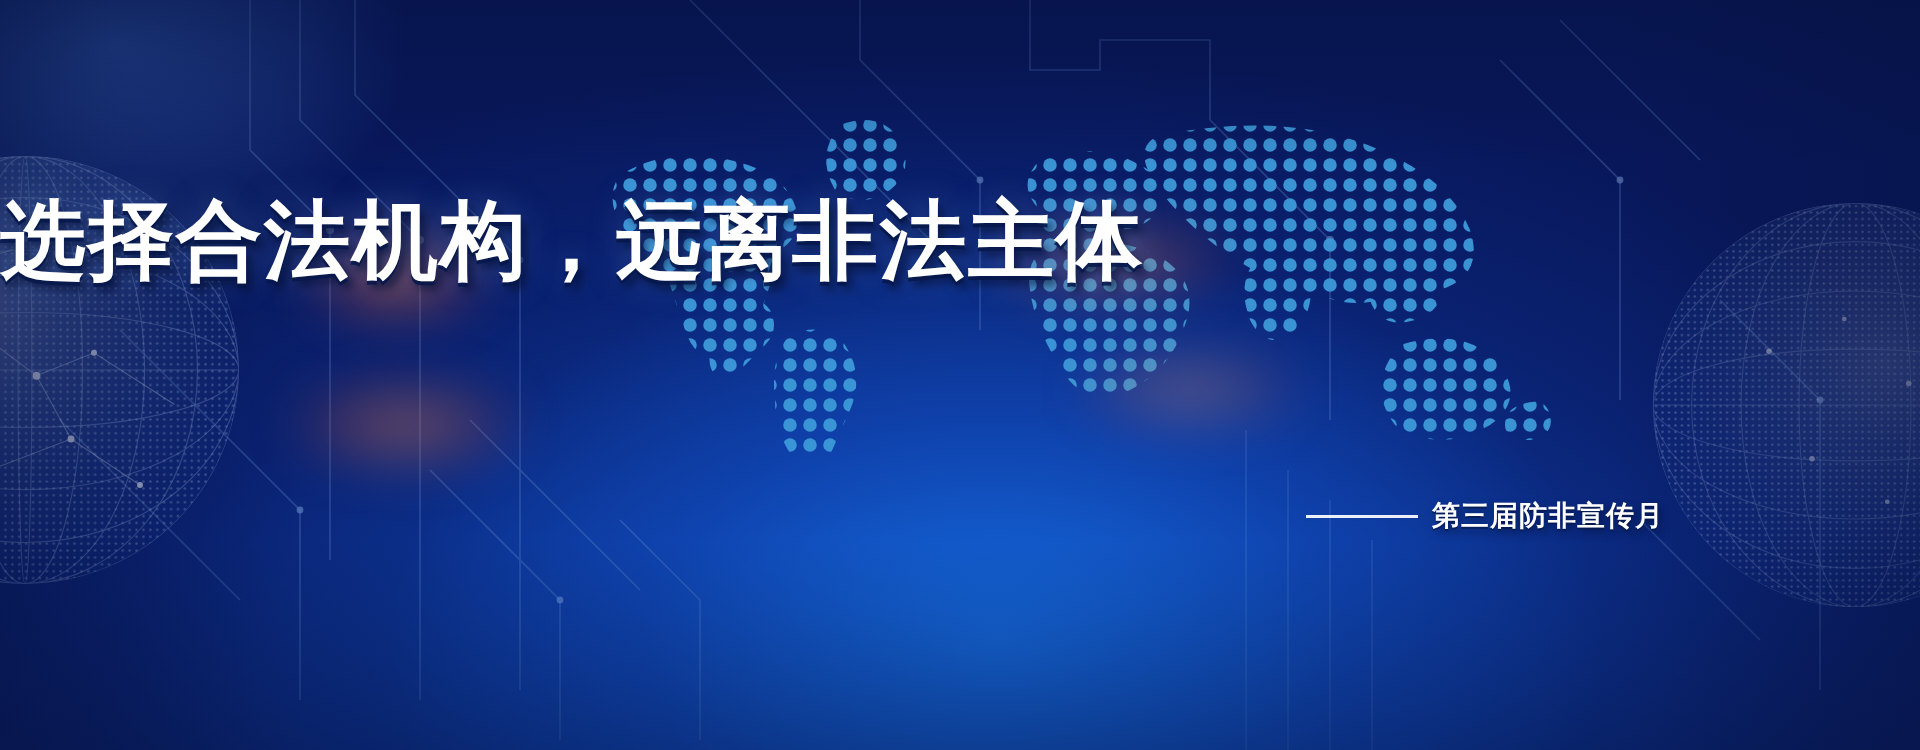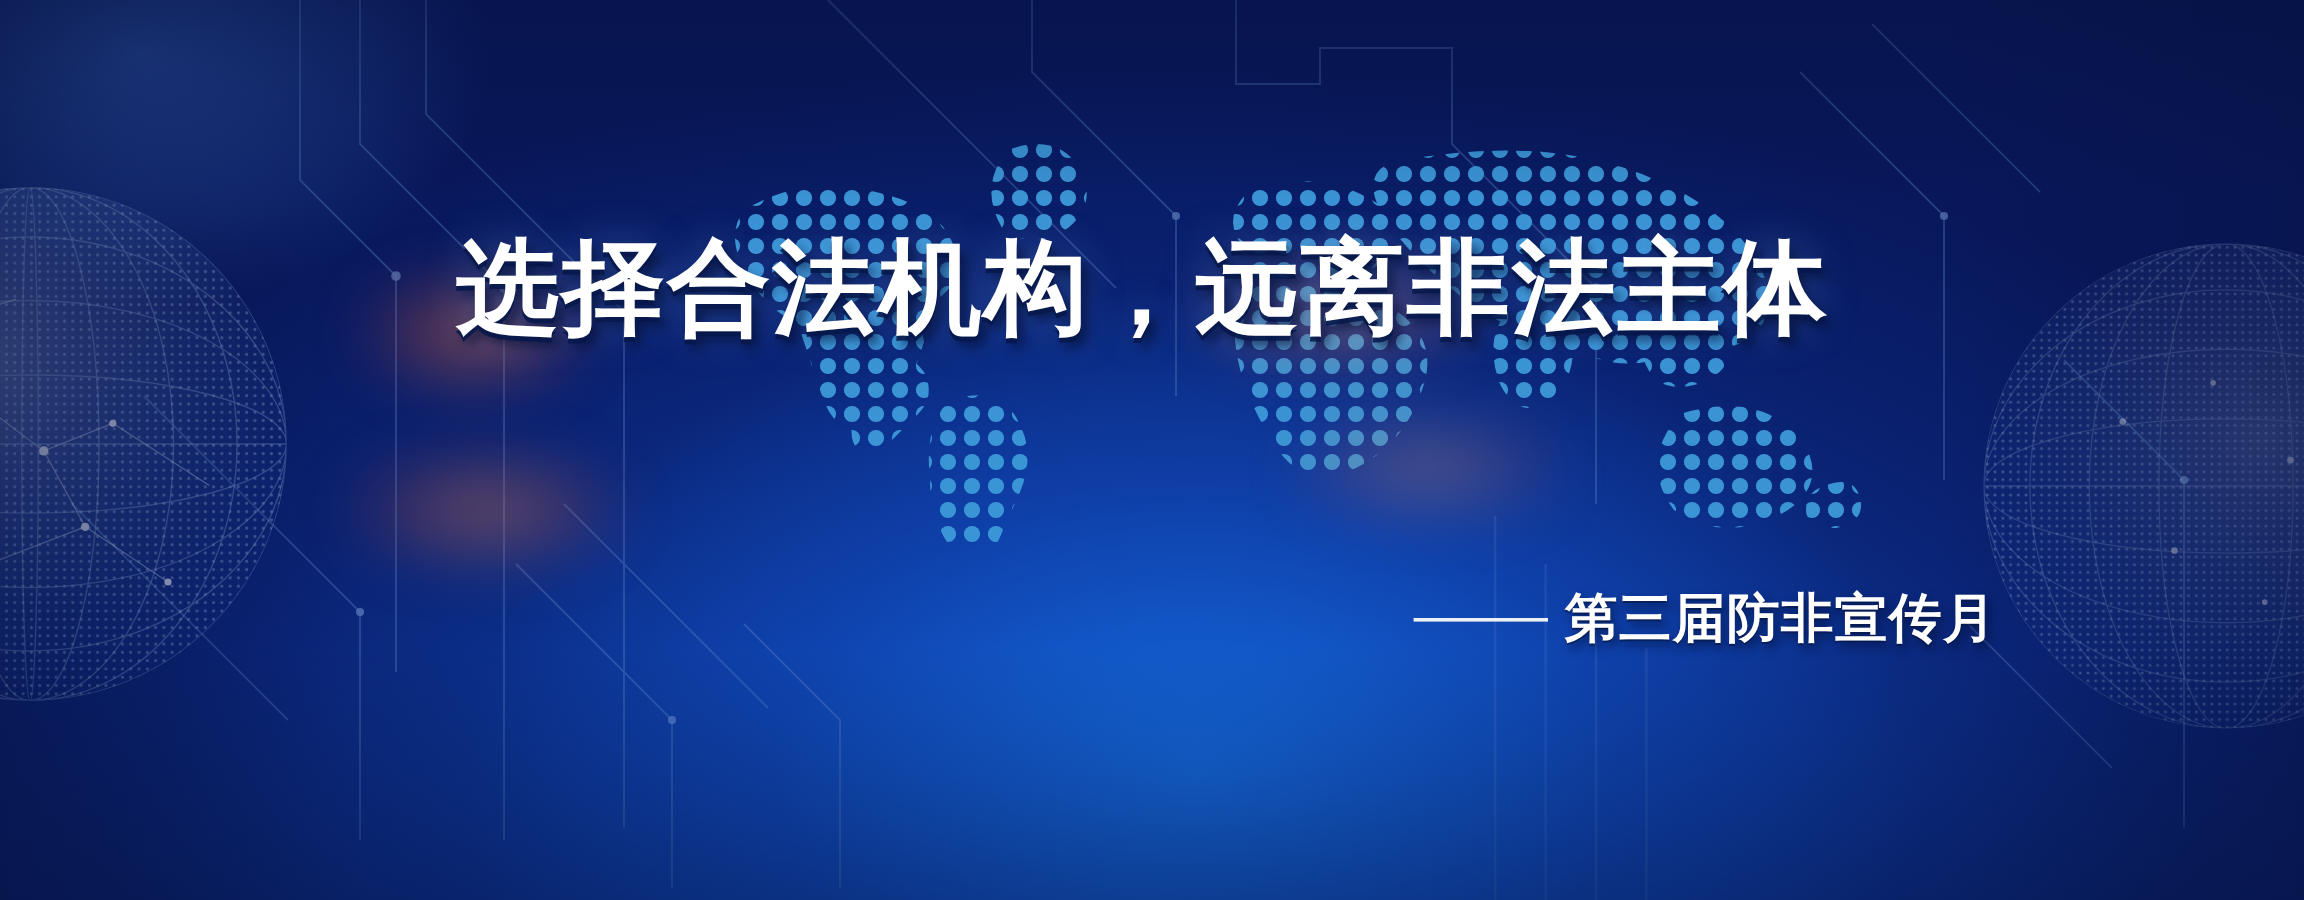--- a/index.html
+++ b/index.html
@@ -45,21 +45,20 @@
     background:radial-gradient(ellipse at center, rgba(255,170,110,.40) 0%, rgba(210,80,50,.22) 50%, rgba(180,40,30,0) 78%);}
   #glow-c{left:290px;top:380px;width:230px;height:90px;
     background:radial-gradient(ellipse at center, rgba(255,150,80,.45) 0%, rgba(205,70,40,.24) 50%, rgba(180,40,30,0) 78%);}
   #glow-d{left:1080px;top:350px;width:220px;height:80px;
     background:radial-gradient(ellipse at center, rgba(255,170,110,.34) 0%, rgba(200,80,50,.18) 52%, rgba(170,40,30,0) 80%);}
 
   
   #headline{
     position:absolute;
     left:0;right:16px;top:186px;
-    text-align:center;
     z-index:6;
   }
   .hline{
     display:block;
     color:#ffffff;
     font-size:86px;
     line-height:108px;
     font-weight:700;
     letter-spacing:2px;
     white-space:nowrap;
@@ -77,21 +76,21 @@
     z-index:6;
   }
   #attr-dash{
     display:block;
     width:112px;height:3px;
     background:#ffffff;
     opacity:.92;
   }
   #attr-text{
     color:#ffffff;
-    font-size:44px;
+    font-size:28px;
     font-weight:700;
     letter-spacing:1px;
     line-height:44px;
     white-space:nowrap;
     text-shadow:0 2px 0 rgba(6,24,74,.7), 3px 5px 8px rgba(3,14,52,.6);
   }
 
   
   #vignette{
     position:absolute;inset:0;

